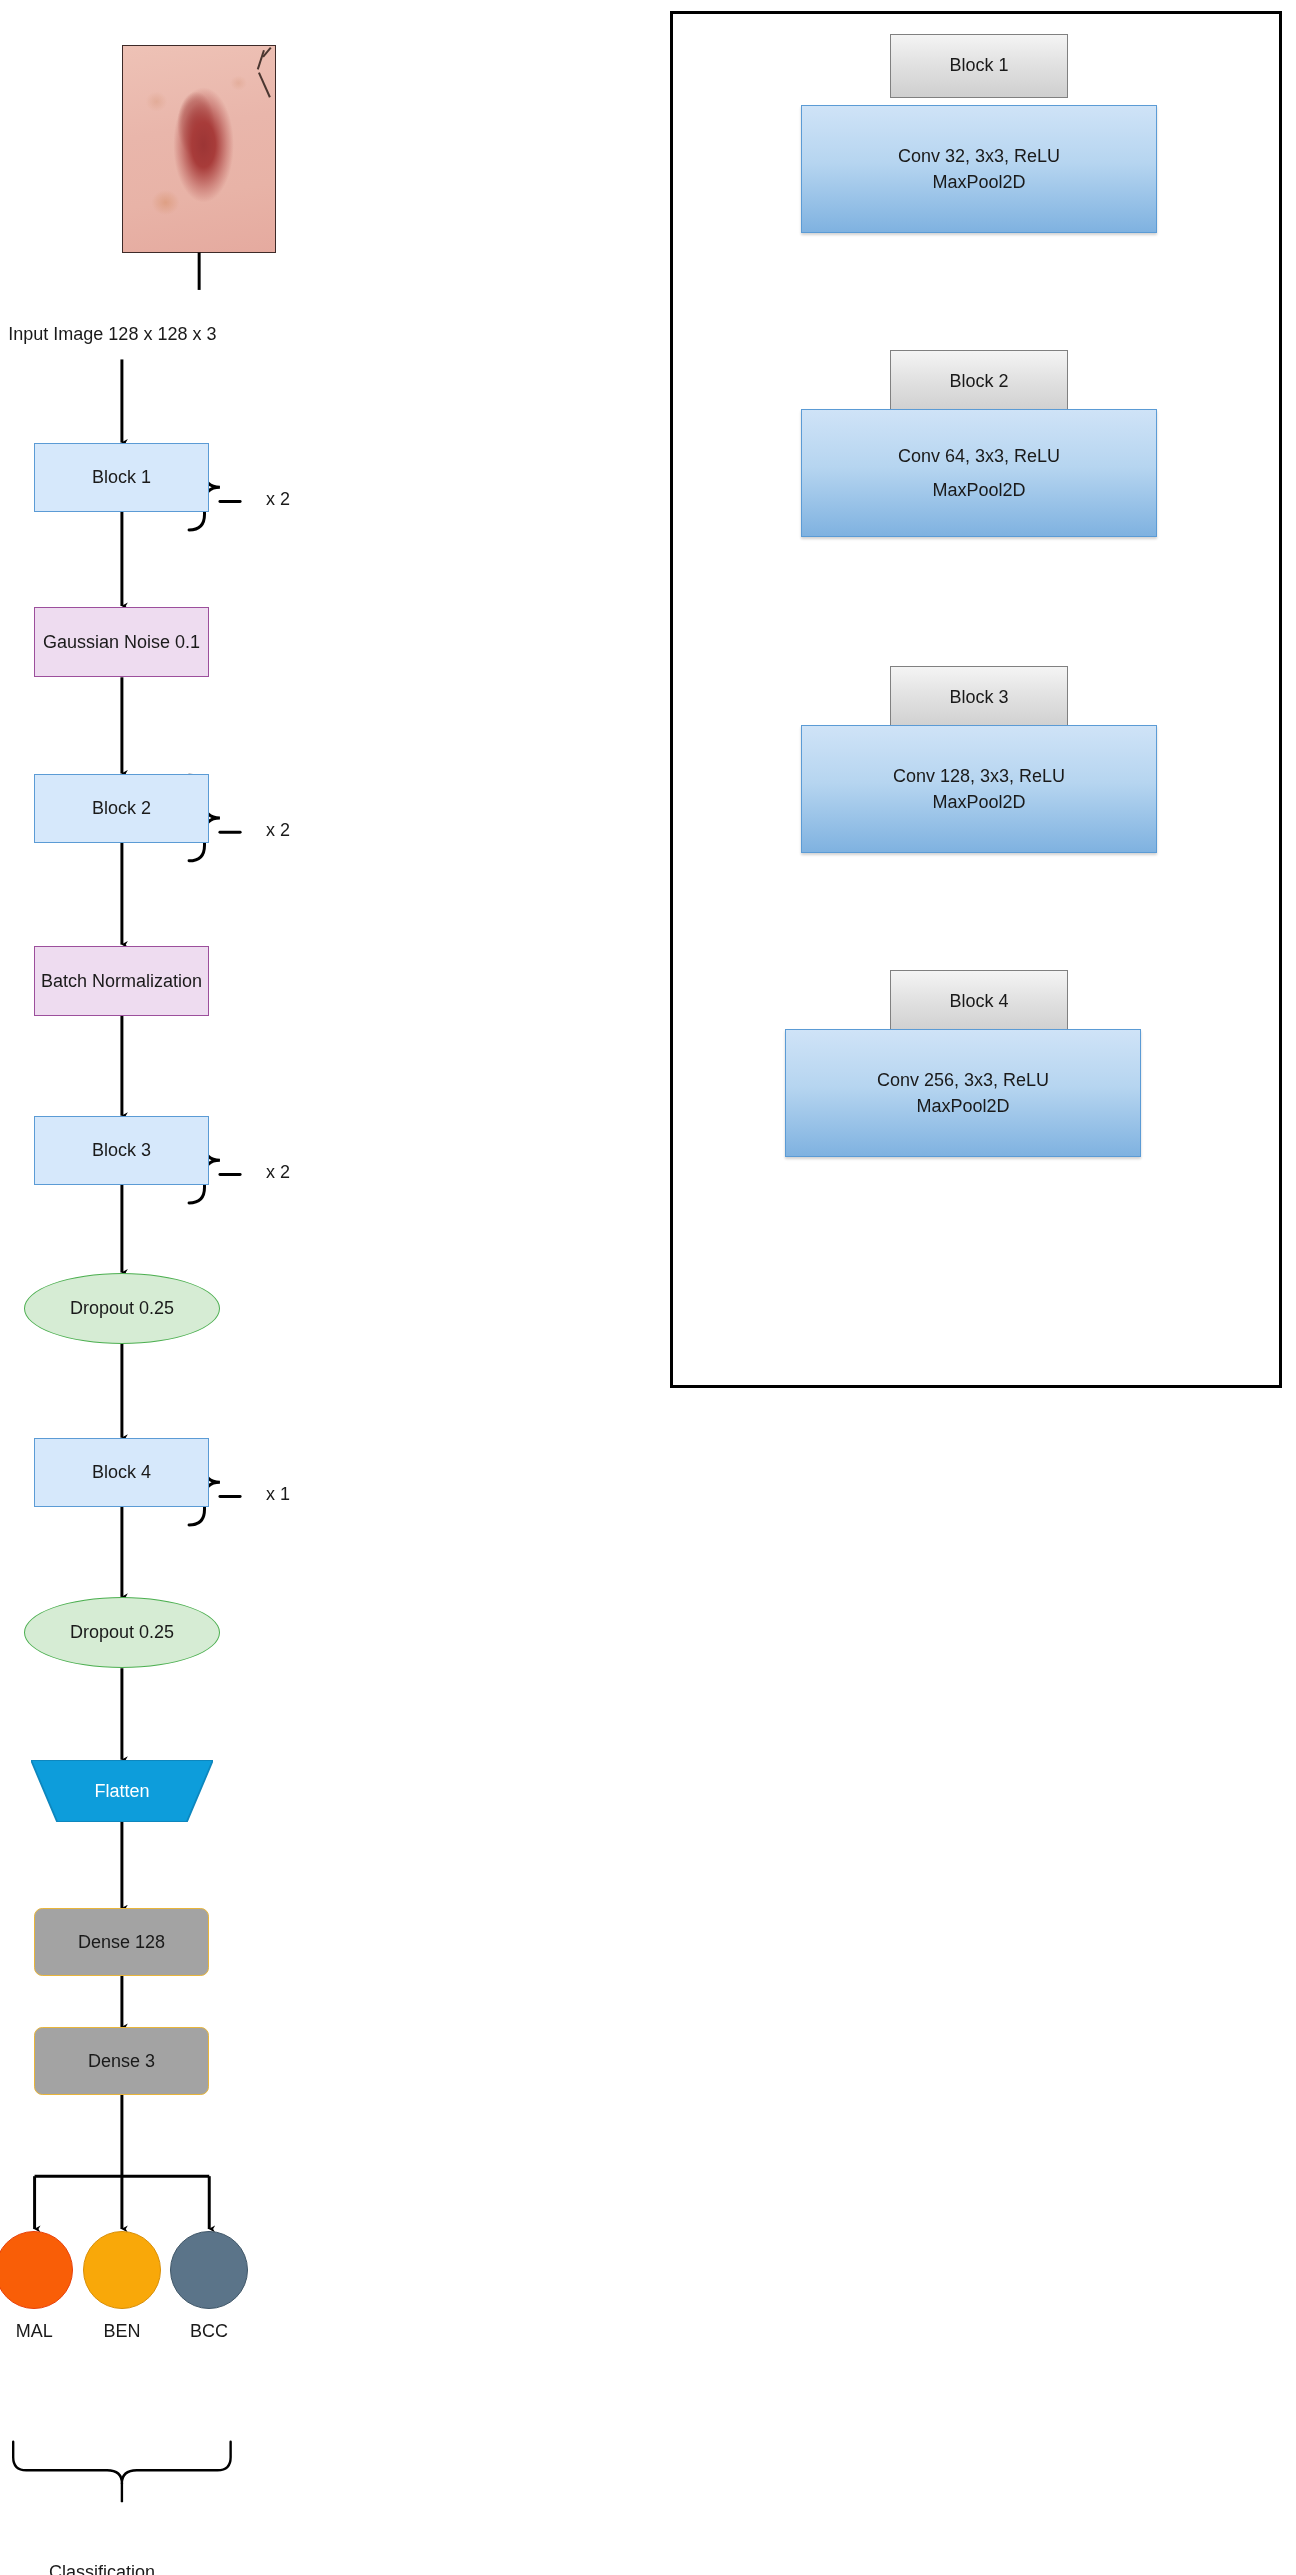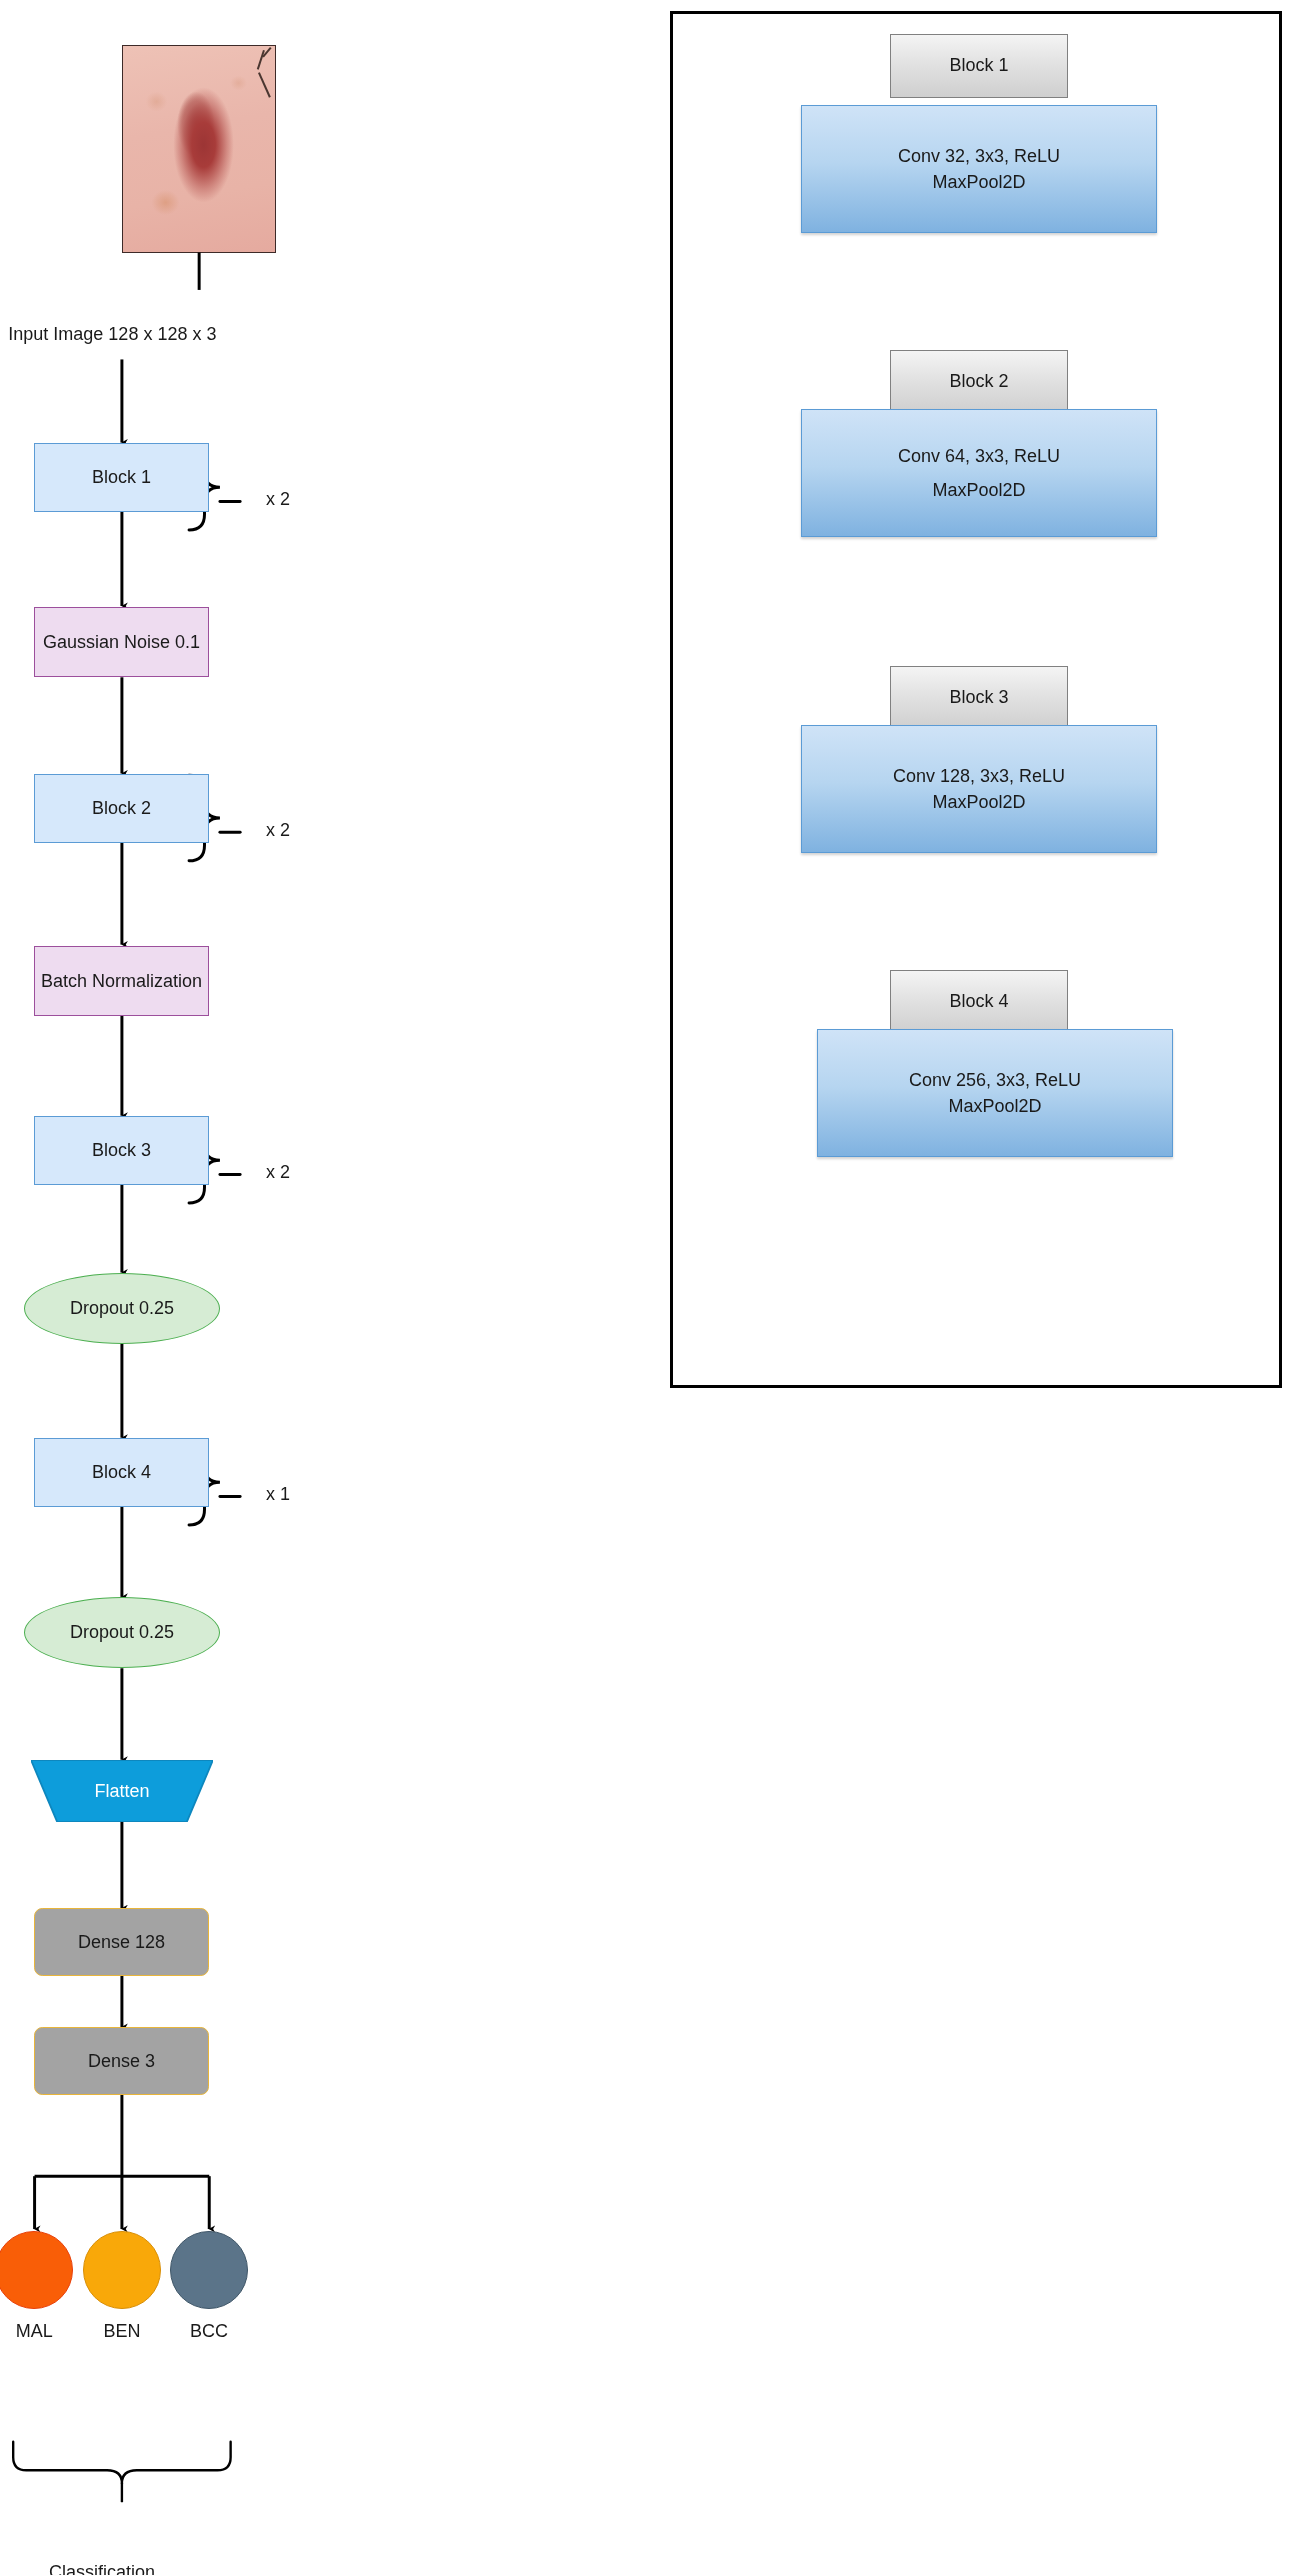--- a/index.html
+++ b/index.html
@@ -218,20 +218,20 @@
     <div class="lgbody" style="left:128px;top:59px;">
       <div>Conv 128, 3x3, ReLU</div>
       <div>MaxPool2D</div>
     </div>
   </div>
 
   <div class="lgitem" style="top:956px;height:297px;">
     <div class="lgtab" style="left:217px;top:0;">
       <span>Block 4</span>
     </div>
-    <div class="lgbody" style="left:144px;top:59px;text-align:right;">
+    <div class="lgbody" style="left:112px;top:59px;text-align:right;">
       <div>Conv 256, 3x3, ReLU</div>
       <div>MaxPool2D</div>
     </div>
   </div>
 
 </div>
 
 
 </body></html>

